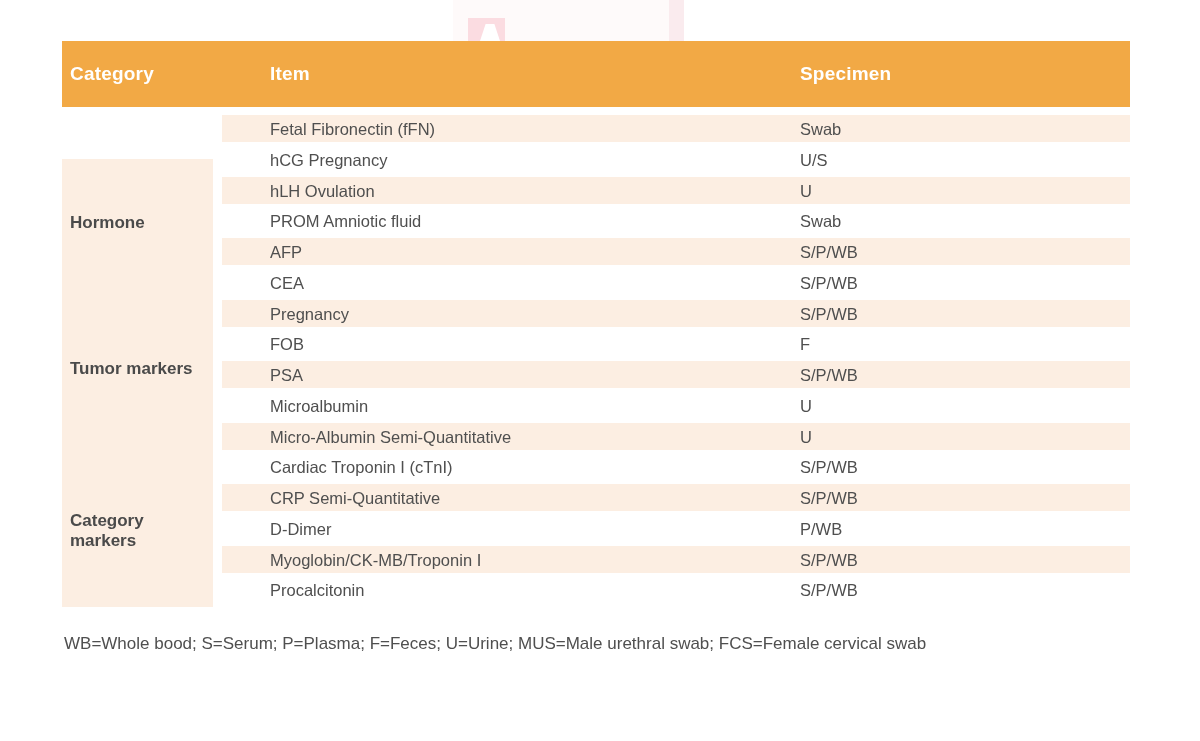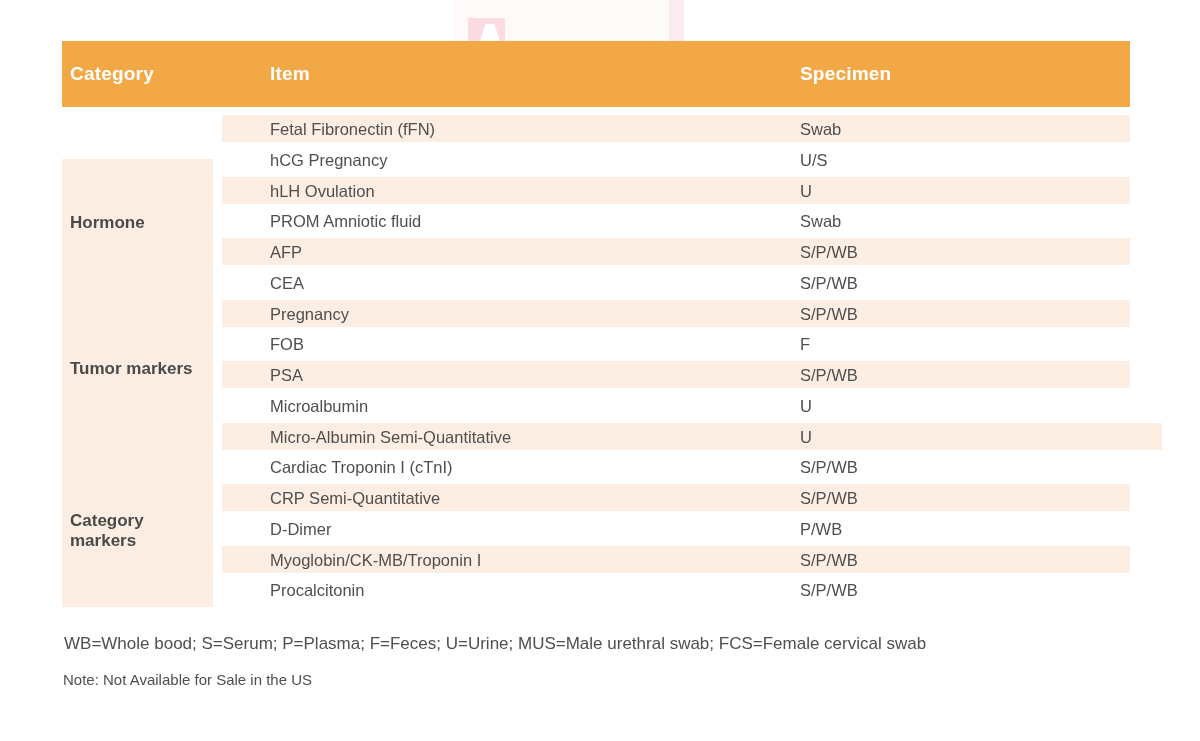--- a/index.html
+++ b/index.html
@@ -173,21 +173,21 @@
           <span class="specimen-cell">F</span>
         </div>
         <div class="table-row peach" style="top: 361px;">
           <span class="item-cell">PSA</span>
           <span class="specimen-cell">S/P/WB</span>
         </div>
         <div class="table-row white" style="top: 391.75px;">
           <span class="item-cell">Microalbumin</span>
           <span class="specimen-cell">U</span>
         </div>
-        <div class="table-row peach" style="top: 422.5px; padding-left: 32px;">
+        <div class="table-row peach" style="top: 422.5px;">
           <span class="item-cell">Micro-Albumin Semi-Quantitative</span>
           <span class="specimen-cell">U</span>
         </div>
         <div class="table-row white" style="top: 453.25px;">
           <span class="item-cell">Cardiac Troponin I (cTnI)</span>
           <span class="specimen-cell">S/P/WB</span>
         </div>
         <div class="table-row peach" style="top: 484px;">
           <span class="item-cell">CRP Semi-Quantitative</span>
           <span class="specimen-cell">S/P/WB</span>
@@ -202,15 +202,14 @@
         </div>
         <div class="table-row white" style="top: 576.25px;">
           <span class="item-cell">Procalcitonin</span>
           <span class="specimen-cell">S/P/WB</span>
         </div>
       </div>
 
   </div>
 
   <div class="legend-text">WB=Whole bood; S=Serum; P=Plasma; F=Feces; U=Urine; MUS=Male urethral swab; FCS=Female cervical swab</div>
-  <div class="note-text">Note: Not Available for Sale in the US</div>
 
 </div>
 
 </body></html>

